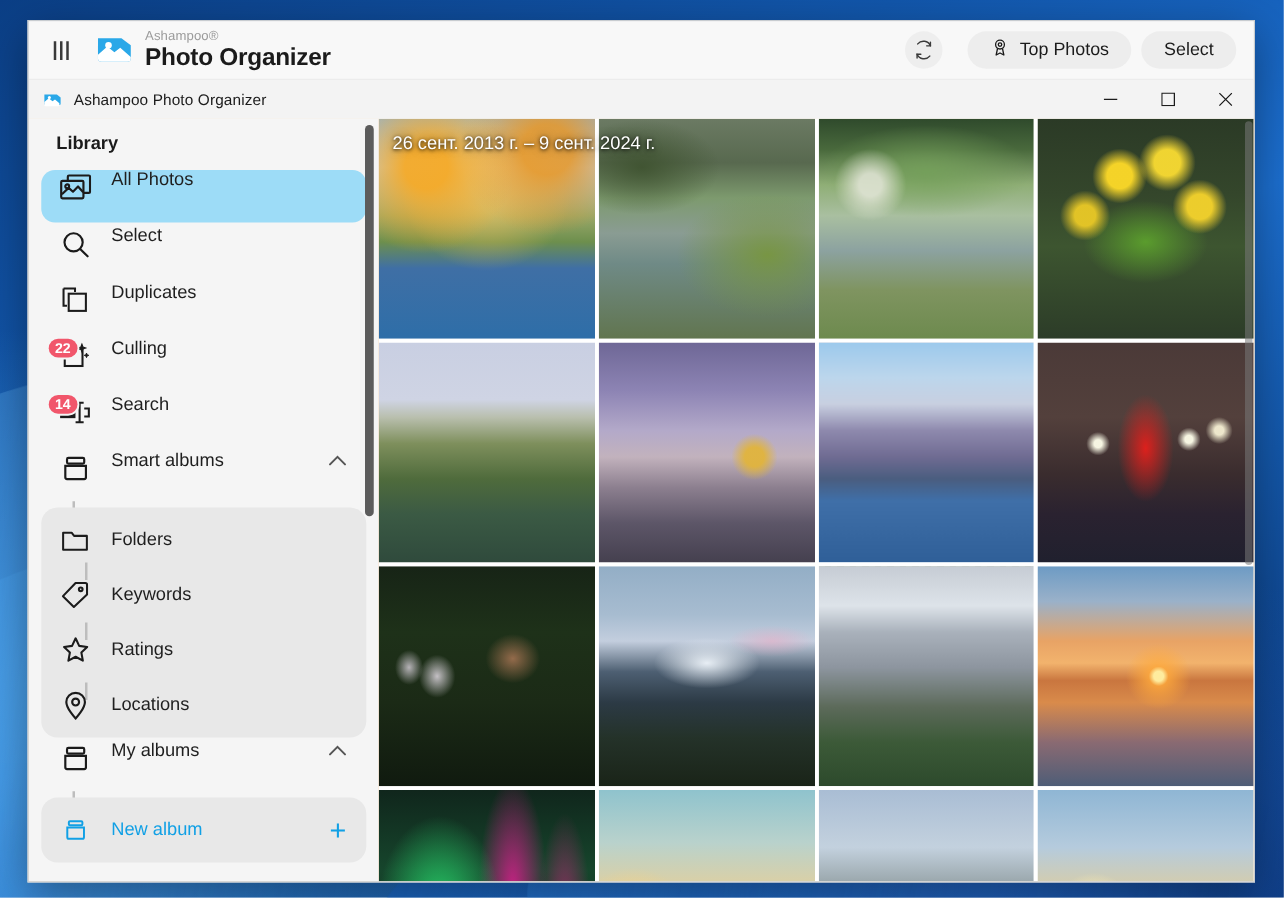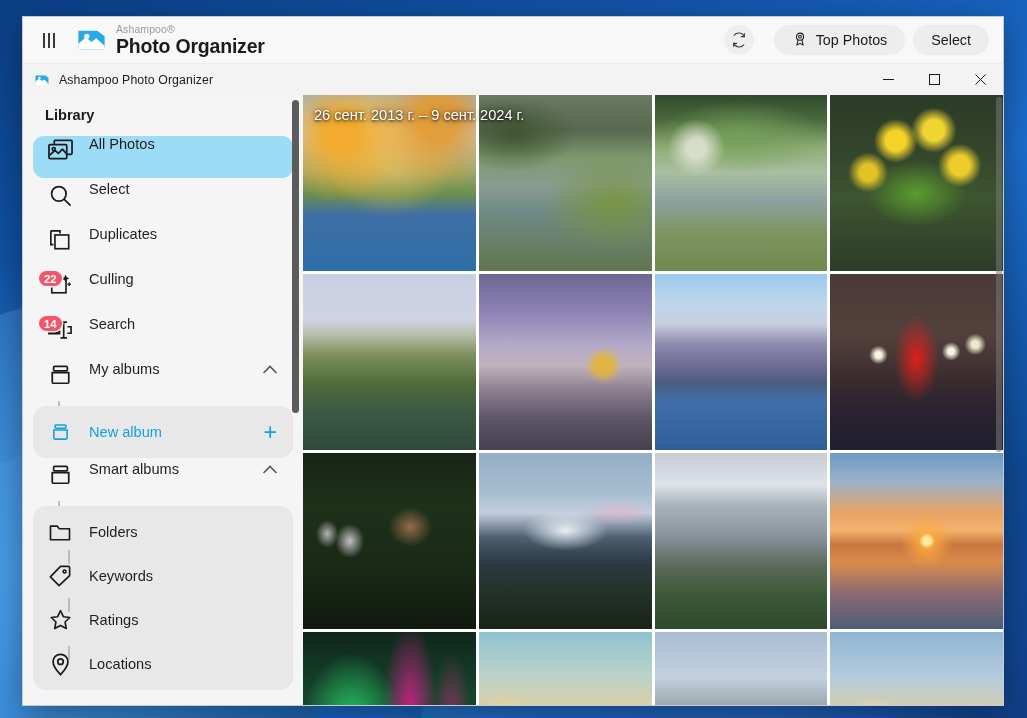--- a/index.html
+++ b/index.html
@@ -395,20 +395,81 @@
       </div>
 
       <div class="group-wrap">
         <div class="nav-item">
           <span class="nav-ico">
             <svg width="23" height="22" viewBox="0 0 24 24" fill="none" stroke="#1b1b1b" stroke-width="1.9">
               <rect x="4.5" y="2.5" width="15" height="5" rx="1.2"></rect>
               <path d="M3 9.5h18v10a1.5 1.5 0 0 1-1.5 1.5h-15A1.5 1.5 0 0 1 3 19.5z"></path>
             </svg>
           </span>
+          <span>Smart albums</span>
+          <span class="chev">
+            <svg width="14" height="9" viewBox="0 0 14 9" fill="none" stroke="#555" stroke-width="1.6" stroke-linecap="round">
+                <path d="M1 7.5L7 1.5l6 6"></path>
+              </svg>
+          </span>
+        </div>
+        <div class="connector" style="top:40px;height:14px;"></div>
+        <div class="sub-panel">
+          <div class="connector" style="top:44px;height:14px;"></div>
+          <div class="connector" style="top:92px;height:14px;"></div>
+          <div class="connector" style="top:140px;height:14px;"></div>
+
+          <div class="sub-item">
+            <span class="nav-ico">
+              <svg width="22" height="19" viewBox="0 0 24 21" fill="none" stroke="#1b1b1b" stroke-width="1.8" stroke-linejoin="round">
+                <path d="M1.5 18.5v-15h7.5l2.2 2.8h11.3v12.2z"></path>
+              </svg>
+            </span>
+            <span>Folders</span>
+          </div>
+
+          <div class="sub-item">
+            <span class="nav-ico">
+              <svg width="22" height="22" viewBox="0 0 24 24" fill="none" stroke="#1b1b1b" stroke-width="1.8" stroke-linejoin="round">
+                <path d="M12.5 1.5H21a1.5 1.5 0 0 1 1.5 1.5v8.5L11 22.5 1.5 13z"></path>
+                <circle cx="17" cy="7" r="1.6"></circle>
+              </svg>
+            </span>
+            <span>Keywords</span>
+          </div>
+
+          <div class="sub-item">
+            <span class="nav-ico">
+              <svg width="23" height="22" viewBox="0 0 24 24" fill="none" stroke="#1b1b1b" stroke-width="1.8" stroke-linejoin="round">
+                <path d="M12 1.8l3.1 6.6 7 .9-5.1 4.9 1.3 7.1L12 17.9l-6.3 3.4L7 14.2 1.9 9.3l7-.9z"></path>
+              </svg>
+            </span>
+            <span>Ratings</span>
+          </div>
+
+          <div class="sub-item">
+            <span class="nav-ico">
+              <svg width="21" height="23" viewBox="0 0 22 24" fill="none" stroke="#1b1b1b" stroke-width="1.8">
+                <path d="M11 1.3c4.3 0 7.8 3.4 7.8 7.6 0 5.7-7.8 13.8-7.8 13.8S3.2 14.6 3.2 8.9C3.2 4.7 6.7 1.3 11 1.3z"></path>
+                <circle cx="11" cy="9" r="2.9"></circle>
+              </svg>
+            </span>
+            <span>Locations</span>
+          </div>
+        </div>
+      </div>
+
+      <div class="group-wrap">
+        <div class="nav-item">
+          <span class="nav-ico">
+            <svg width="23" height="22" viewBox="0 0 24 24" fill="none" stroke="#1b1b1b" stroke-width="1.9">
+              <rect x="4.5" y="2.5" width="15" height="5" rx="1.2"></rect>
+              <path d="M3 9.5h18v10a1.5 1.5 0 0 1-1.5 1.5h-15A1.5 1.5 0 0 1 3 19.5z"></path>
+            </svg>
+          </span>
           <span>My albums</span>
           <span class="chev">
             <svg width="14" height="9" viewBox="0 0 14 9" fill="none" stroke="#555" stroke-width="1.6" stroke-linecap="round">
                 <path d="M1 7.5L7 1.5l6 6"></path>
               </svg>
           </span>
         </div>
         <div class="connector" style="top:40px;height:16px;"></div>
         <div class="sub-panel">
           <div class="sub-item accent">
@@ -417,81 +478,20 @@
                 <rect x="5.5" y="3.5" width="13" height="4" rx="1.1"></rect>
                 <path d="M4 9.5h16v9.5a1.5 1.5 0 0 1-1.5 1.5h-13A1.5 1.5 0 0 1 4 19z"></path>
               </svg>
             </span>
             <span>New album</span>
             <span class="plus">+</span>
           </div>
         </div>
       </div>
 
-      <div class="group-wrap">
-        <div class="nav-item">
-          <span class="nav-ico">
-            <svg width="23" height="22" viewBox="0 0 24 24" fill="none" stroke="#1b1b1b" stroke-width="1.9">
-              <rect x="4.5" y="2.5" width="15" height="5" rx="1.2"></rect>
-              <path d="M3 9.5h18v10a1.5 1.5 0 0 1-1.5 1.5h-15A1.5 1.5 0 0 1 3 19.5z"></path>
-            </svg>
-          </span>
-          <span>Smart albums</span>
-          <span class="chev">
-            <svg width="14" height="9" viewBox="0 0 14 9" fill="none" stroke="#555" stroke-width="1.6" stroke-linecap="round">
-                <path d="M1 7.5L7 1.5l6 6"></path>
-              </svg>
-          </span>
-        </div>
-        <div class="connector" style="top:40px;height:14px;"></div>
-        <div class="sub-panel">
-          <div class="connector" style="top:44px;height:14px;"></div>
-          <div class="connector" style="top:92px;height:14px;"></div>
-          <div class="connector" style="top:140px;height:14px;"></div>
-
-          <div class="sub-item">
-            <span class="nav-ico">
-              <svg width="22" height="19" viewBox="0 0 24 21" fill="none" stroke="#1b1b1b" stroke-width="1.8" stroke-linejoin="round">
-                <path d="M1.5 18.5v-15h7.5l2.2 2.8h11.3v12.2z"></path>
-              </svg>
-            </span>
-            <span>Folders</span>
-          </div>
-
-          <div class="sub-item">
-            <span class="nav-ico">
-              <svg width="22" height="22" viewBox="0 0 24 24" fill="none" stroke="#1b1b1b" stroke-width="1.8" stroke-linejoin="round">
-                <path d="M12.5 1.5H21a1.5 1.5 0 0 1 1.5 1.5v8.5L11 22.5 1.5 13z"></path>
-                <circle cx="17" cy="7" r="1.6"></circle>
-              </svg>
-            </span>
-            <span>Keywords</span>
-          </div>
-
-          <div class="sub-item">
-            <span class="nav-ico">
-              <svg width="23" height="22" viewBox="0 0 24 24" fill="none" stroke="#1b1b1b" stroke-width="1.8" stroke-linejoin="round">
-                <path d="M12 1.8l3.1 6.6 7 .9-5.1 4.9 1.3 7.1L12 17.9l-6.3 3.4L7 14.2 1.9 9.3l7-.9z"></path>
-              </svg>
-            </span>
-            <span>Ratings</span>
-          </div>
-
-          <div class="sub-item">
-            <span class="nav-ico">
-              <svg width="21" height="23" viewBox="0 0 22 24" fill="none" stroke="#1b1b1b" stroke-width="1.8">
-                <path d="M11 1.3c4.3 0 7.8 3.4 7.8 7.6 0 5.7-7.8 13.8-7.8 13.8S3.2 14.6 3.2 8.9C3.2 4.7 6.7 1.3 11 1.3z"></path>
-                <circle cx="11" cy="9" r="2.9"></circle>
-              </svg>
-            </span>
-            <span>Locations</span>
-          </div>
-        </div>
-      </div>
-
       <div id="sidebar-scrollbar"></div>
     </div>
 
     <div id="grid-pane">
       <div id="date-overlay">26 сент. 2013 г. – 9 сент. 2024 г.</div>
       <div id="photo-grid">
         <div class="cell">
             <div class="ph p-autumn-lake"></div>
           </div>
         <div class="cell">

